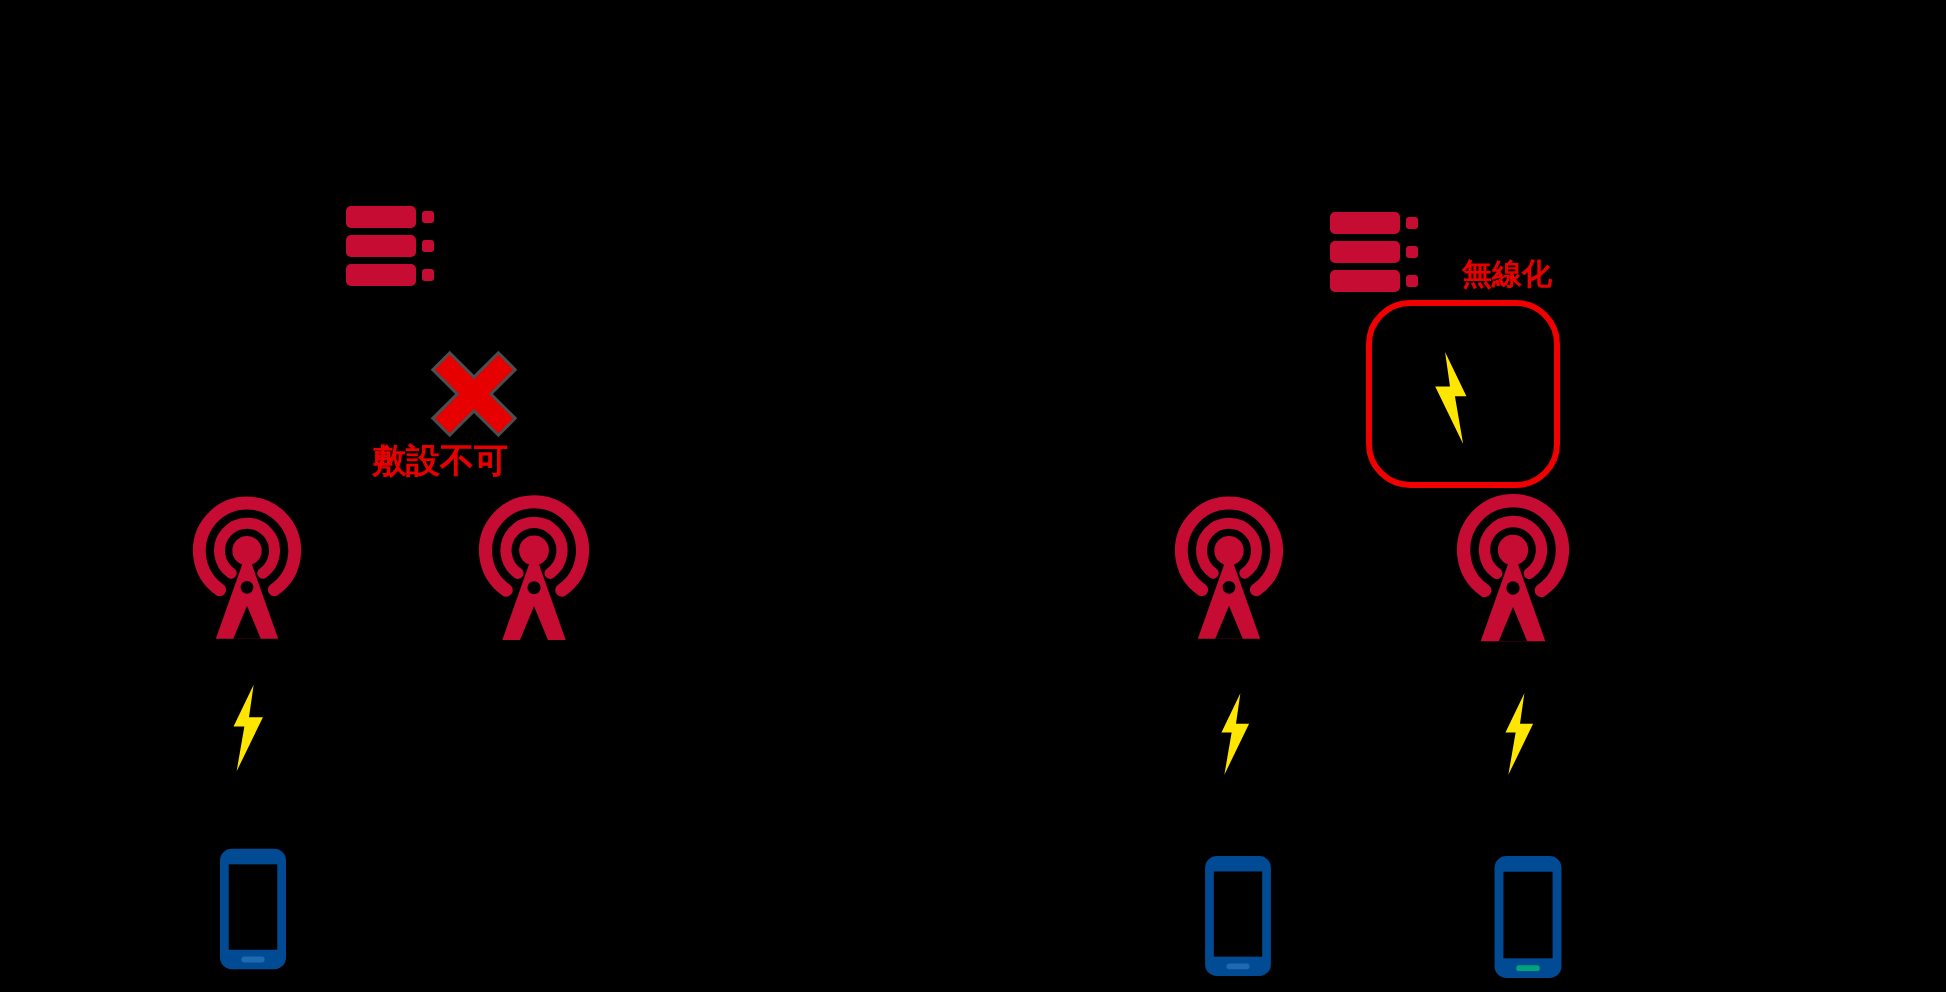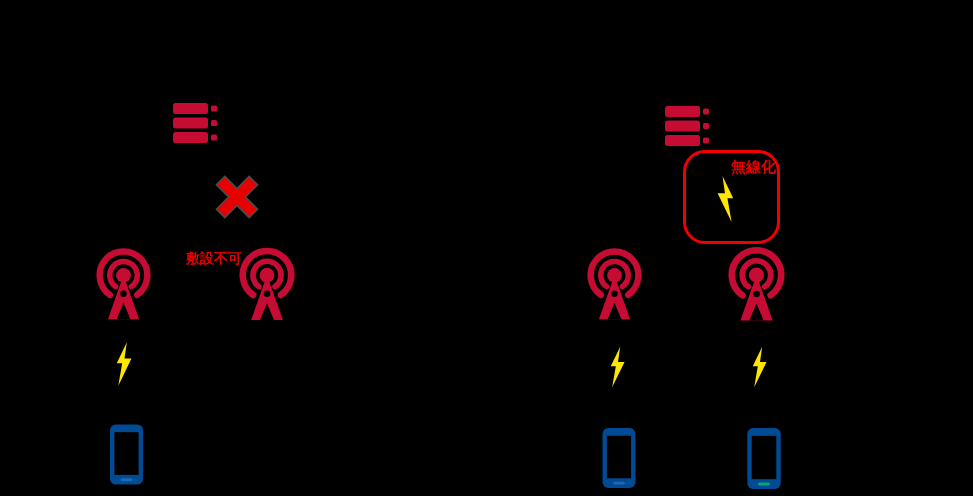--- a/index.html
+++ b/index.html
@@ -7,21 +7,21 @@
     --yellow:#FFE600; --blue:#004B93; --dash_blue:#1E6AB0; --dash_teal:#00A478;
     --x_outline:#4D4D4D; --bg:#000000;
   }
   html,body{margin:0;padding:0;background:#000;}
   .canvas{
     position:relative; width:973px; height:496px; background:var(--bg);
     overflow:hidden; font-family:"Liberation Sans", sans-serif;
   }
   .abs{position:absolute;}
   .label{
-    font-weight:bold; color:var(--red); white-space:nowrap; line-height:1;margin-top:29px;
+    font-weight:bold; color:var(--red); white-space:nowrap; line-height:1;
   }
   .icon{display:block;}
   .server{color:var(--crimson);}
   .antenna{color:var(--crimson);}
   .bolt{color:var(--yellow);}
   .bolt--mirror{transform:scaleX(-1);}
   .phone{color:var(--blue); --phone-dash:var(--dash_blue);}
   .phone--teal{--phone-dash:var(--dash_teal);}
   .wireless-box{
     border:3px solid var(--bright_red); border-radius:22px;
@@ -75,21 +75,21 @@
         <use href="#sym-server"></use>
       </svg>
   </div>
 
   <div class="abs icon" style="left:215px; top:175px; width:44px; height:44px;">
     <svg>
         <use href="#sym-xmark"></use>
       </svg>
   </div>
 
-  <span class="abs label" style="left:186px; top:222px; font-size:14px;">敷設不可</span>
+  <span class="abs label" style="left:186px; top:222px; font-size:17px;">敷設不可</span>
 
   <div class="abs icon antenna" style="left:96px; top:246px; width:55px; height:77px;">
     <svg>
         <use href="#sym-antenna"></use>
       </svg>
   </div>
 
   <div class="abs icon antenna" style="left:239px; top:246px; width:56px; height:77px;">
     <svg>
         <use href="#sym-antenna"></use>

